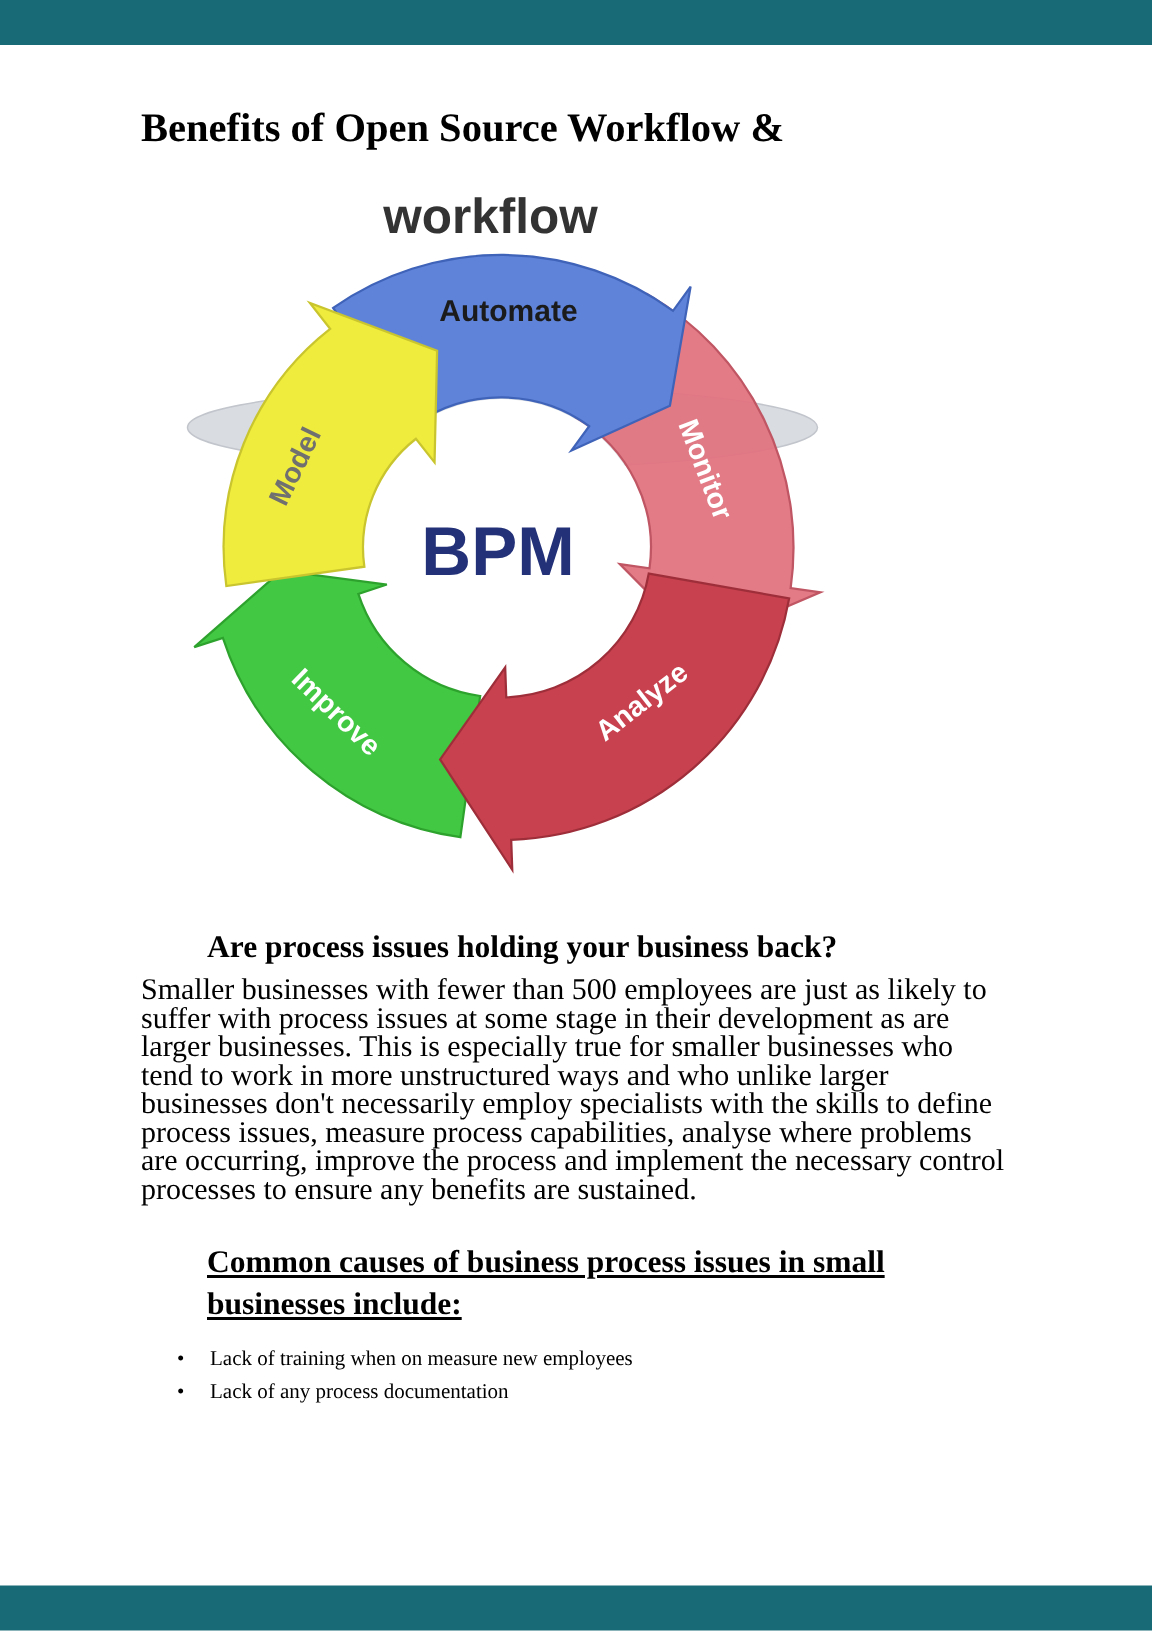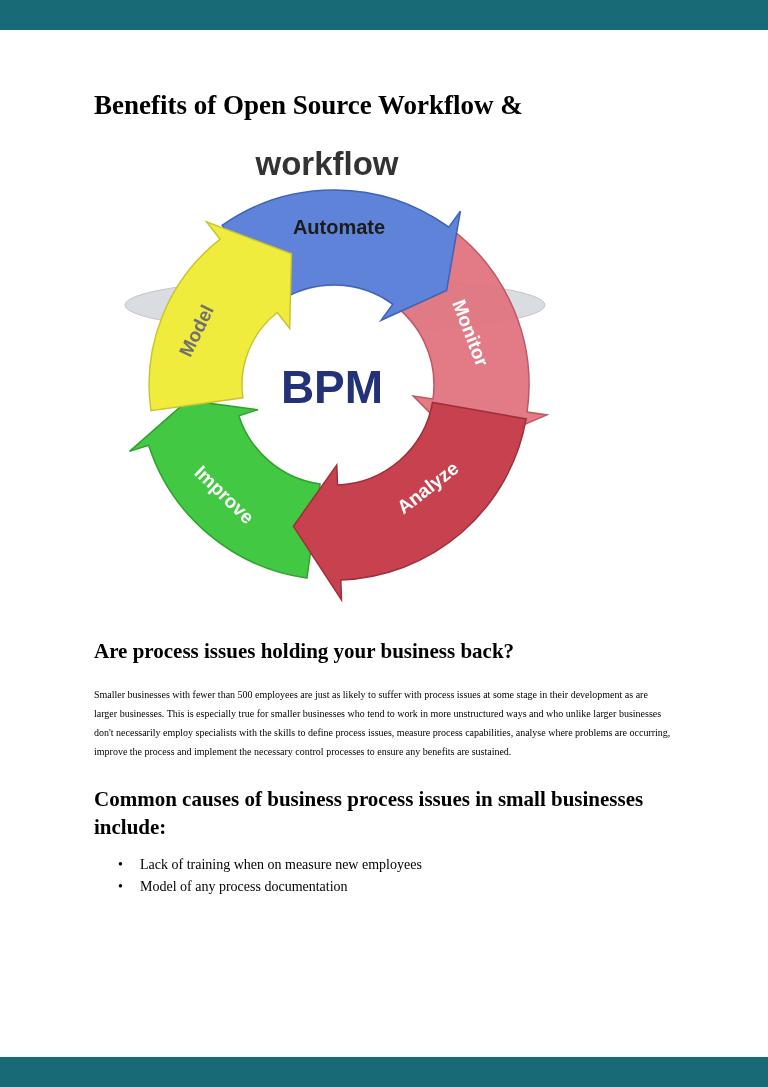--- a/index.html
+++ b/index.html
@@ -9,36 +9,36 @@
     position:relative; overflow:hidden;
     font-family:"Liberation Serif", serif;
     color:#000;
   }
   .frame-bar { position:absolute; left:0; width:768px; height:30px; background:#186b76; }
   .frame-bar.top { top:0; }
   .frame-bar.bottom { bottom:0; }
 
   .content { padding:67px 96px 0 94px; }
 
-  .doc-title { font-weight:bold; font-size:27px; line-height:36px; color:#000;margin-top:20px; }
+  .doc-title { font-weight:bold; font-size:27px; line-height:36px; color:#000; }
 
   .figure-wrap { margin-top:12px; width:460px; }
   .bpm-svg { display:block; }
   .bpm-svg text { font-family:"Liberation Sans", sans-serif; }
   .arrow { stroke-width:1.5; }
   .arrow-monitor { stroke:#c05663; fill-opacity:0.95; }
   .arrow-improve { stroke:#2da32d; }
   .arrow-automate { stroke:#3f63b8; }
   .arrow-model { stroke:#c9c52e; }
   .arrow-analyze { stroke:#9e2f3a; }
   .band { stroke:#c2c6cc; stroke-width:1; }
 
-  .section-heading { font-weight:bold; font-size:21px; line-height:28px; margin-top:22px; }
-  .section-heading.second { margin-top:24px; }
-  .body-paragraph { margin-top:20px; font-size:10px; line-height:19px; width:578px; }
+  .section-heading { font-weight:bold; font-size:21px; line-height:28px; margin-top:22px;margin-left:44px; }
+  .section-heading.second { margin-top:24px;text-decoration:underline; }
+  .body-paragraph { margin-top:6px; font-size:20px; line-height:19px; width:578px; }
 
   .bullet-list { margin-top:13px; list-style:none; }
   .bullet-item { position:relative; padding-left:46px; font-size:14px; line-height:22px; }
   .bullet-item::before {
     content:"\2022";
     position:absolute; left:24px; top:0;
     font-size:14px; line-height:22px;
   }
 </style>
 </head>
@@ -86,18 +86,18 @@
   </div>
 
   <h2 class="section-heading">Are process issues holding your business back?</h2>
 
   <p class="body-paragraph">Smaller businesses with fewer than 500 employees are just as likely to suffer with process issues at some stage in their development as are larger businesses. This is especially true for smaller businesses who tend to work in more unstructured ways and who unlike larger businesses don't necessarily employ specialists with the skills to define process issues, measure process capabilities, analyse where problems are occurring, improve the process and implement the necessary control processes to ensure any benefits are sustained.</p>
 
   <h2 class="section-heading second">Common causes of business process issues in small businesses include:</h2>
 
   <ul class="bullet-list">
     <li class="bullet-item">Lack of training when on measure new employees</li>
-    <li class="bullet-item">Model of any process documentation</li>
+    <li class="bullet-item">Lack of any process documentation</li>
   </ul>
 
 </div>
 
 <div class="frame-bar bottom" style="background-color: rgb(24, 107, 118);"></div>
 
 </body></html>

